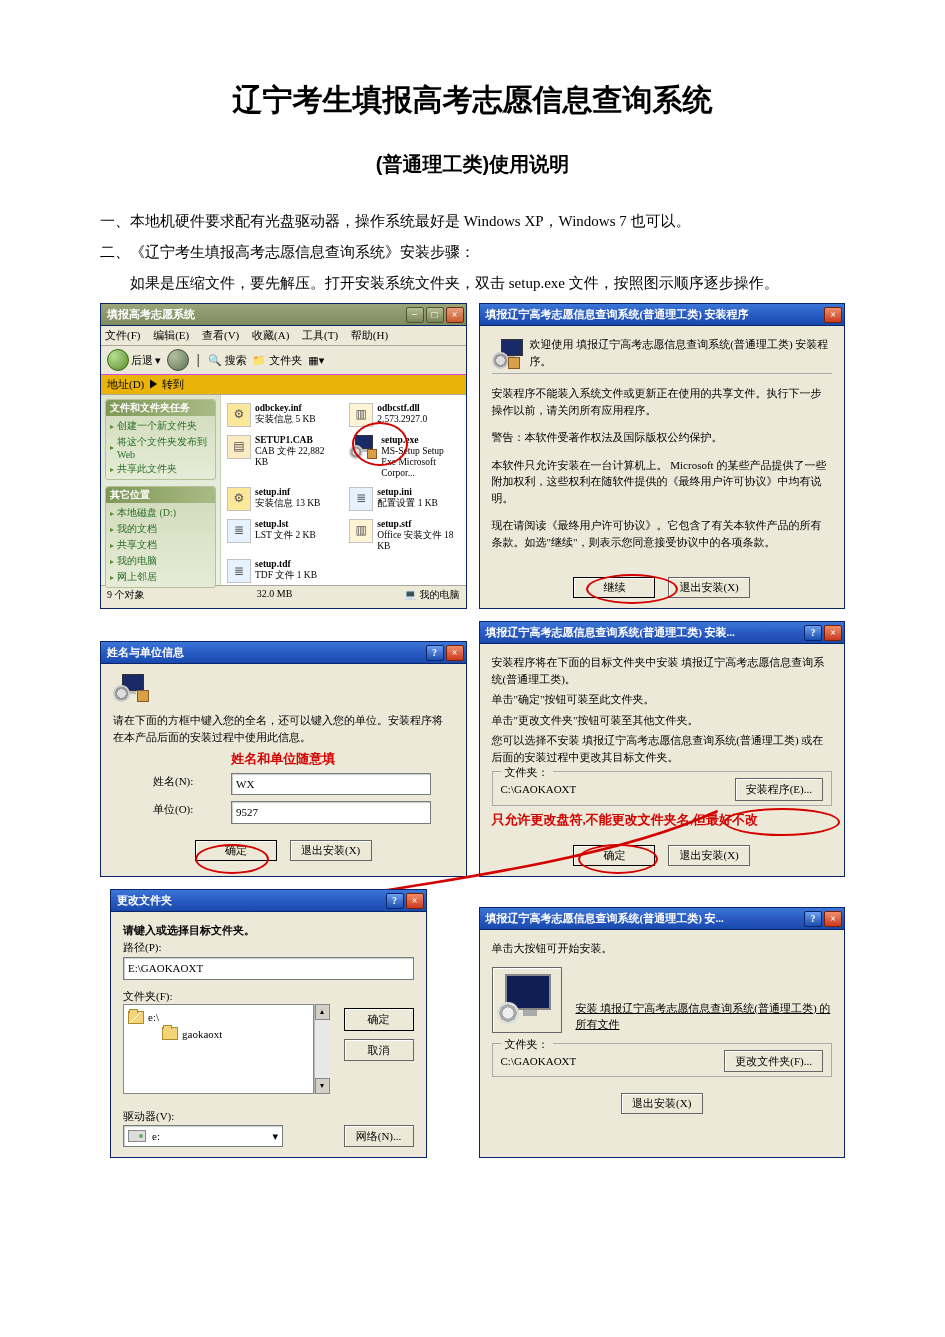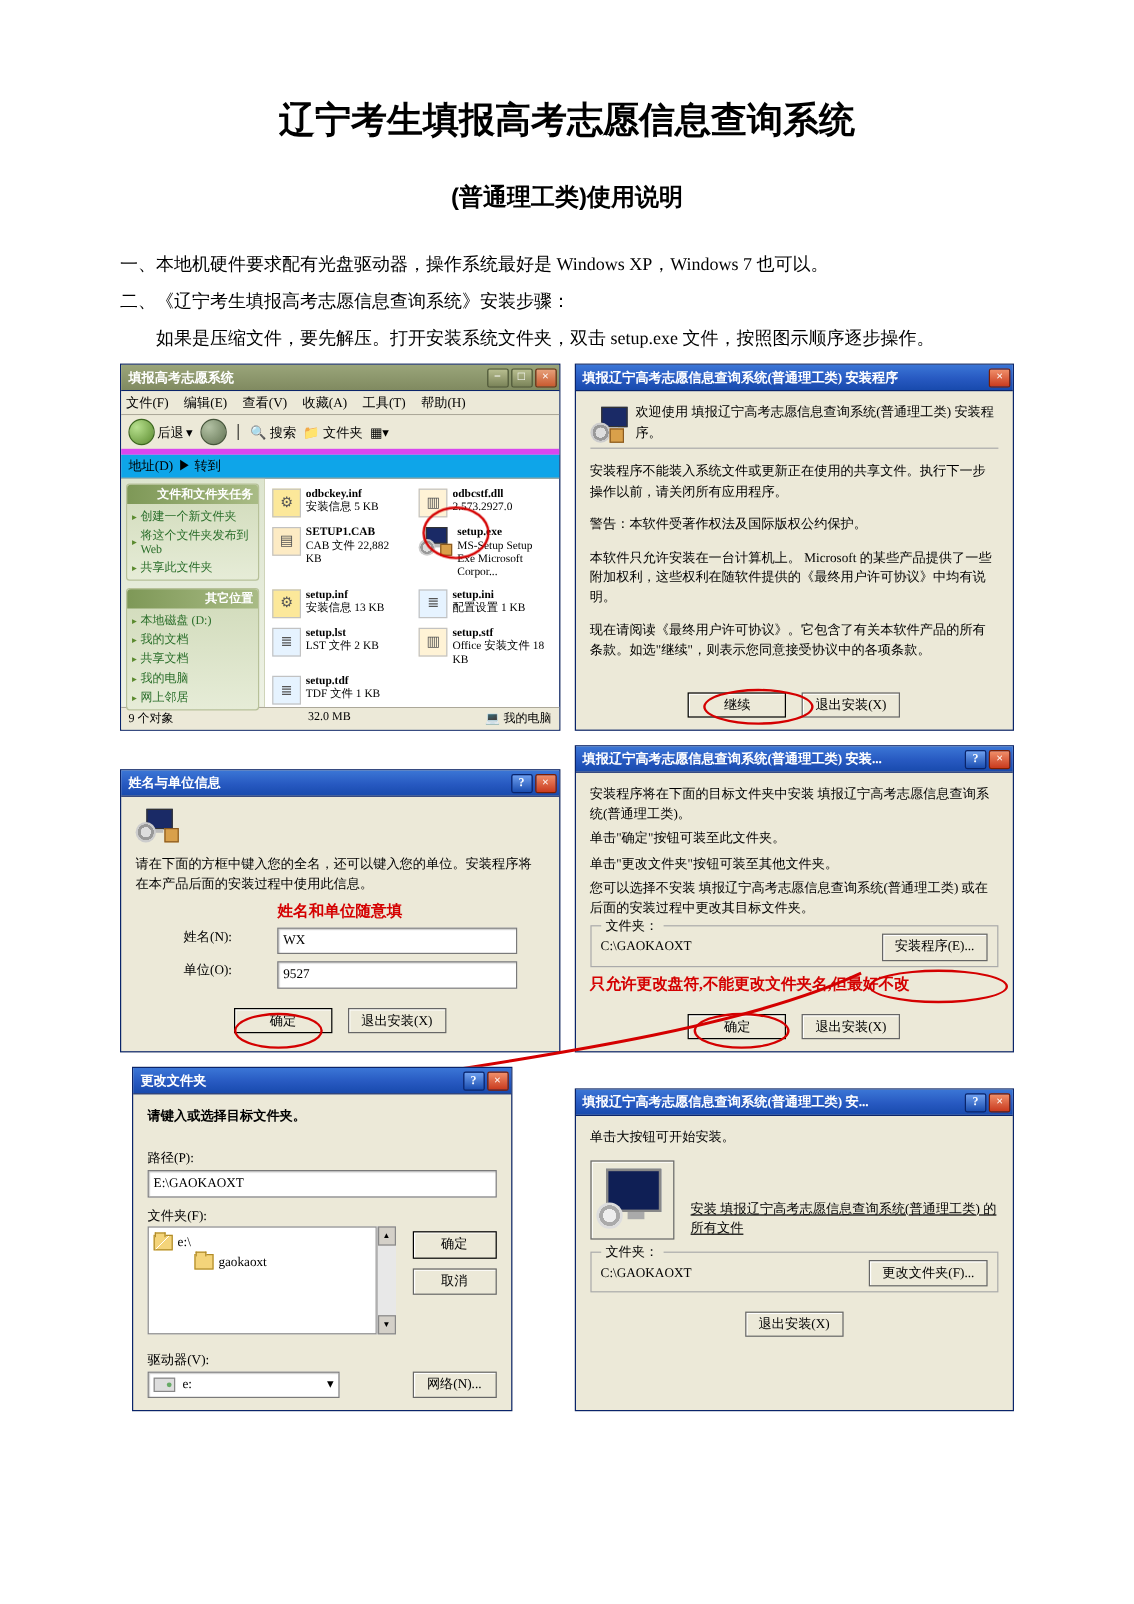--- a/index.html
+++ b/index.html
@@ -109,30 +109,30 @@
     position: relative; margin-top: 6px;
   }
   .groupbox .legend {
     position: absolute; top: -8px; left: 8px;
     background: #ece9d8; padding: 0 4px; font-size: 11px;
   }
 
   
   .explorer .menubar { background:#ece9d8; border-bottom:1px solid #aca899; padding:2px 4px; font-size:11px;}
   .explorer .menubar span { margin-right: 10px; }
-  .explorer .toolbar { background:#ece9d8; border-bottom:5px solid #d946ef; padding:3px 6px; display:flex; align-items:center; gap:6px; font-size:11px;}
+  .explorer .toolbar { background:#ece9d8; border-bottom:1px solid #d946ef; padding:3px 6px; display:flex; align-items:center; gap:6px; font-size:11px;}
   .explorer .toolbar .nav { display:flex; align-items:center; gap:2px;}
   .explorer .toolbar .navbtn { width:22px;height:22px;border-radius:11px;background:radial-gradient(circle at 30% 30%, #b7e08e, #5a8a2e); border:1px solid #3b661e; display:inline-block;}
   .explorer .toolbar .navbtn.fwd { filter: grayscale(.6) brightness(.9);}
-  .explorer .addr { background:#0ea5e9; border-bottom:1px solid #aca899; padding:2px 6px; display:flex; align-items:center; gap:4px; font-size:11px;}
+  .explorer .addr { background:#eab308; border-bottom:1px solid #aca899; padding:2px 6px; display:flex; align-items:center; gap:4px; font-size:11px;}
   .explorer .addr .input { flex:1 1 auto; }
   .explorer .body { display:flex; height: 190px; }
   .explorer .side { width: 120px; background:linear-gradient(180deg,#dde5cf,#eef2e5); border-right:1px solid #cfd4b9; padding:4px; font-size:10px; display:flex; flex-direction:column; gap:6px;}
   .explorer .panel { background:linear-gradient(180deg,#d0dab9,#e6ecd7); border:1px solid #b7c199; border-radius:3px; padding:2px 4px;}
-  .explorer .panel .ph { background:linear-gradient(90deg,#7e9857,#a9bb85); color:#fff; font-weight:bold; padding:1px 4px; margin:-2px -4px 2px -4px; border-radius:3px 3px 0 0;text-align:right;}
+  .explorer .panel .ph { background:linear-gradient(90deg,#7e9857,#a9bb85); color:#fff; font-weight:bold; padding:1px 4px; margin:-2px -4px 2px -4px; border-radius:3px 3px 0 0;}
   .explorer .panel ul { list-style:none; margin:2px 0 0 0; padding:0;}
   .explorer .panel li { color:#2a4; color:#1f5; color:#2a6e2a; padding:1px 0; display:flex; align-items:center; gap:3px;}
   .explorer .panel li::before { content:"▸"; color:#5a8a2e; font-size:8px;}
   .explorer .files { flex:1; background:#fff; padding:6px 4px; overflow:auto;}
   .explorer .frow { display:grid; grid-template-columns: 1fr 1fr; gap:4px 8px; }
   .explorer .fitem { display:flex; gap:4px; align-items:flex-start; font-size:9.5px; line-height:1.15; padding:2px;}
   .icon16 { width:24px; height:24px; flex:0 0 24px; border:1px solid #c2c2c2; background:#fff; display:flex; align-items:center; justify-content:center; font-size:12px; color:#555;}
   .icon16.gear { background:#fce89a;}
   .icon16.cab  { background:#fdebc4;}
   .icon16.txt  { background:#e6f3ff;}
@@ -424,21 +424,21 @@
 
   <div class="win left cell">
     <div class="titlebar">
       <span>更改文件夹</span>
       <span class="tbtns">
         <span class="tbtn">?</span>
         <span class="tbtn close">×</span>
       </span>
     </div>
     <div class="content">
-      <p style="margin:0 0 18px 0; font-weight:bold;">请键入或选择目标文件夹。</p>
+      <p style="margin:0 0 0 0; font-weight:bold;">请键入或选择目标文件夹。</p>
       <div class="label">路径(P):</div>
       <div class="input" style="width:100%; margin:2px 0 8px 0;">E:\GAOKAOXT</div>
 
       <div class="label">文件夹(F):</div>
       <div class="subgrid">
         <div style="flex:1;">
           <div class="tree-wrap">
             <div class="folder-tree">
               <div class="node">
                   <span class="fico open"></span>

